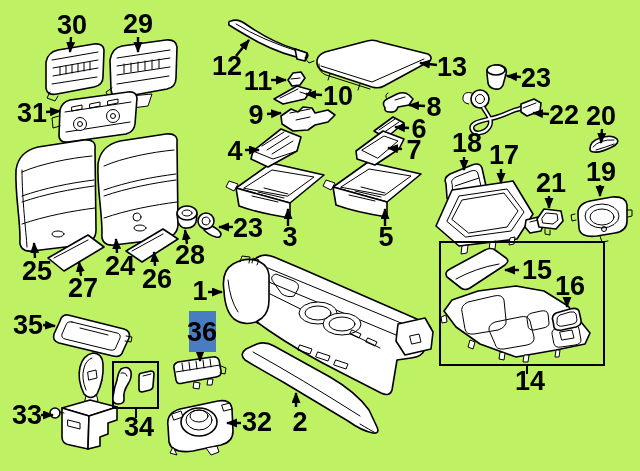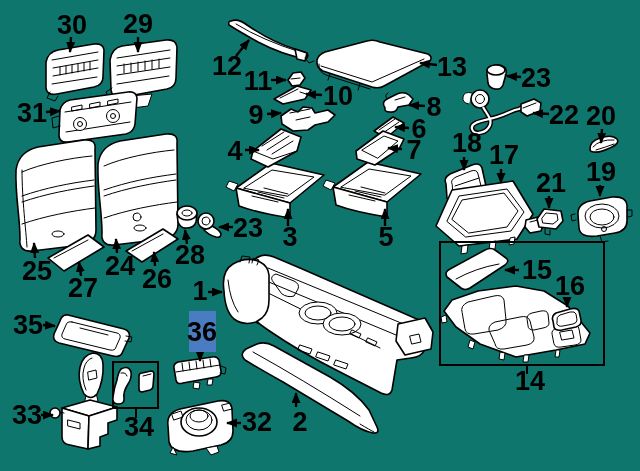--- a/index.html
+++ b/index.html
@@ -1,16 +1,16 @@
 <!DOCTYPE html>
 <html><head>
 <meta charset="utf-8">
 <style>
   html,body{margin:0;padding:0;background:#fff;}
-  .stage{position:relative;width:640px;height:471px;background:#0f766e;overflow:hidden;}
+  .stage{position:relative;width:640px;height:471px;background:#bef264;overflow:hidden;}
   svg{display:block;}
   .p{fill:#fff;stroke:#000;stroke-width:1.6;stroke-linejoin:round;stroke-linecap:round;}
   .t{fill:none;stroke:#000;stroke-width:1;stroke-linejoin:round;stroke-linecap:round;}
   .tw{fill:#fff;stroke:#000;stroke-width:1;stroke-linejoin:round;}
   .arw{fill:none;stroke:#000;stroke-width:2.4;}
   .tick{fill:none;stroke:#000;stroke-width:2;}
   .lbl{font-family:"Liberation Sans",sans-serif;font-weight:700;font-size:27px;fill:#000;text-anchor:middle;}
   .box{fill:none;stroke:#000;stroke-width:2;}
 </style>
 </head>

